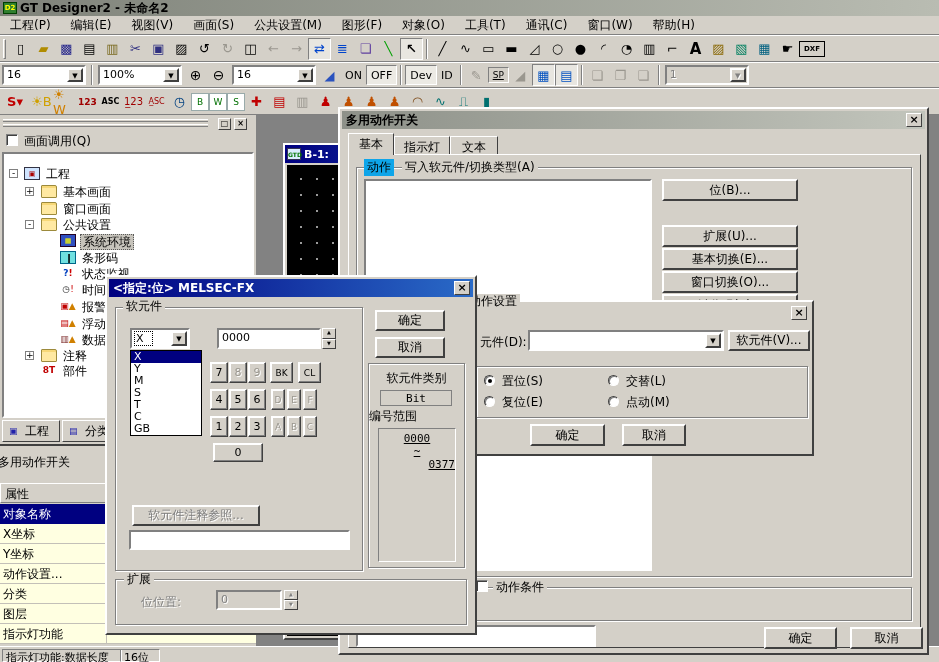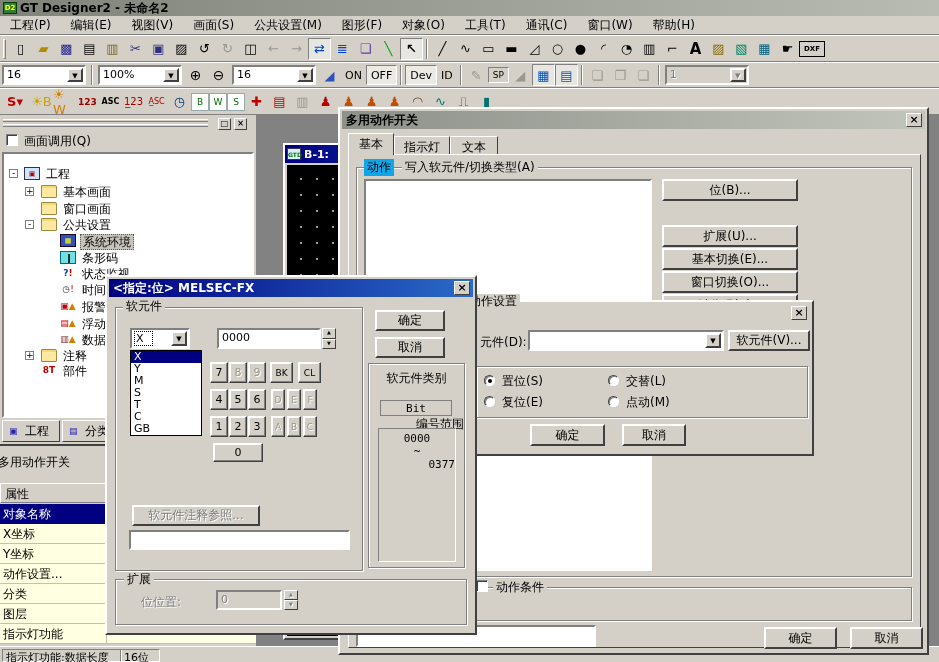--- a/index.html
+++ b/index.html
@@ -1,18 +1,18 @@
 <!DOCTYPE html>
 <html><head>
 <meta charset="utf-8">
 <style>
   * { margin:0; padding:0; box-sizing:border-box; font-family:"DejaVu Sans","Liberation Sans",sans-serif; }
   html,body { width:939px; height:662px; overflow:hidden; background:#d4d0c8; }
   #screen { position:relative; width:939px; height:662px; background:#d4d0c8; font-size:12px; color:#000; }
-  .sunken1 { border:1px solid; border-color:#808080 #ffffff #ffffff #808080; }
+  .sunken1 { border:1px solid; border-color:#808080 #ffffff #ffffff #808080;text-decoration:underline; }
   .btn { border:2px solid; border-color:#ffffff #404040 #404040 #ffffff; background:#d4d0c8;
          display:flex; align-items:center; justify-content:center; font-size:12px; cursor:default; }
   .groupbox { border:1px solid #808080; box-shadow:1px 1px 0 #ffffff, inset 1px 1px 0 #ffffff; position:absolute; }
   .grouplabel { position:absolute; top:-8px; background:#d4d0c8; padding:0 3px; font-size:12px; line-height:14px; }
   .title-active   { background:linear-gradient(90deg,#000080,#2a6bc8); color:#ffffff; font-weight:bold; }
   .title-inactive { background:linear-gradient(90deg,#8e9189,#c2c5bc); color:#000000; font-weight:bold; }
   .xbtn { position:absolute; width:16px; height:14px; border:1px solid; border-color:#fff #404040 #404040 #fff;
           background:#d4d0c8; color:#000; font-size:11px; line-height:12px; text-align:center; font-weight:bold; }
   .dlg { position:absolute; border:2px solid; border-color:#ffffff #404040 #404040 #ffffff; background:#d4d0c8;
          box-shadow:inset 1px 1px 0 #d4d0c8; }
@@ -525,22 +525,22 @@
 
     <div class="btn" style="position:absolute;left:268px;top:33px;width:70px;height:21px">
       <span>确定</span>
       </div>
     <div class="btn" style="position:absolute;left:268px;top:60px;width:70px;height:21px">
       <span>取消</span>
       </div>
 
     <div class="groupbox" style="left:261px;top:86px;width:97px;height:205px">
       <div style="position:absolute;left:0;top:6px;width:100%;text-align:center;font-size:12px">软元件类别</div>
-      <div class="mono" style="position:absolute;left:11px;top:36px;width:72px;height:16px;border:1px solid #808080;text-align:center;font-size:11px;line-height:15px">Bit</div>
-      <div style="position:absolute;left:0;top:52px;width:100%;text-align:right;font-size:12px">编号范围</div>
+      <div class="mono" style="position:absolute;left:11px;top:26px;width:72px;height:16px;border:1px solid #808080;text-align:center;font-size:11px;line-height:15px">Bit</div>
+      <div style="position:absolute;left:0;top:44px;width:100%;text-align:left;font-size:12px">编号范围</div>
       <div class="sunken1" style="position:absolute;left:9px;top:64px;width:78px;height:134px;background:#d4d0c8">
         <div class="mono" style="text-align:center;font-size:11px;padding-top:3px">0000</div>
         <div class="mono" style="text-align:center;font-size:11px">~</div>
         <div class="mono" style="text-align:right;font-size:11px">0377</div>
       </div>
     </div>
 
     <div class="groupbox" style="left:8px;top:302px;width:352px;height:46px">
       <span class="grouplabel" style="left:8px">扩展</span>
       <span class="lbl dis" style="left:25px;top:14px">位位置:</span>

